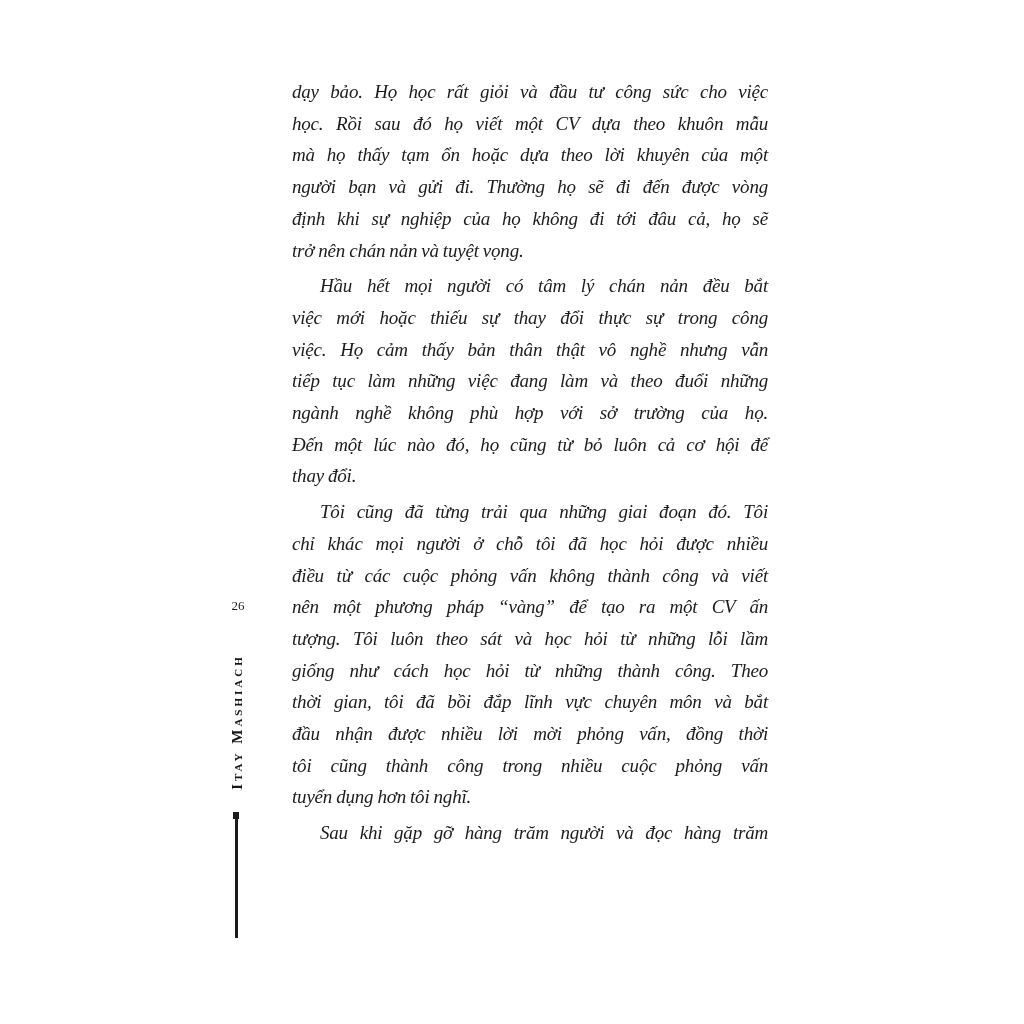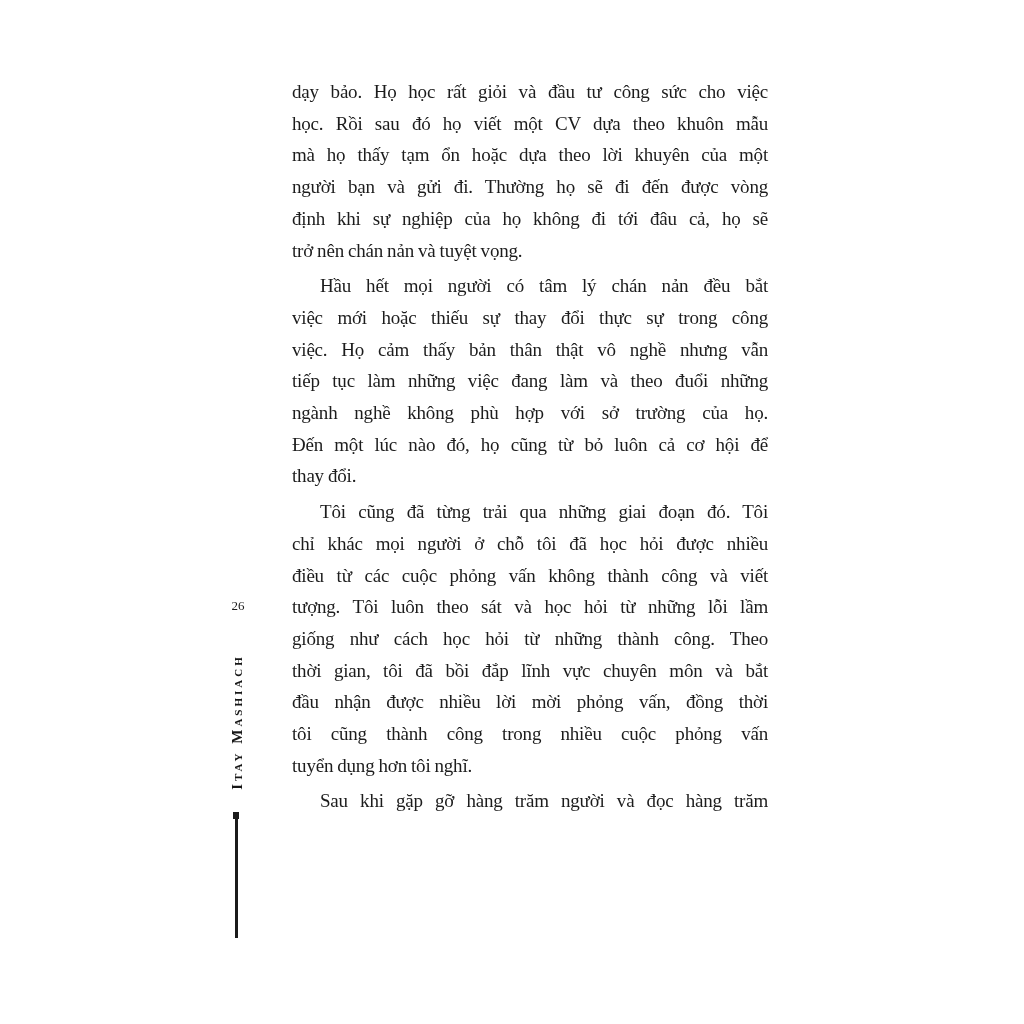--- a/index.html
+++ b/index.html
@@ -74,20 +74,21 @@
     letter-spacing: -0.2px;
     word-spacing: -0.5px;
     color: #1c1c1c;
   }
   .para { margin: 0; }
   .para + .para { margin-top: 4px; }
   .line {
     text-align: justify;
     text-align-last: justify;
     white-space: normal;
+    font-style: italic;
   }
   .line.end { text-align-last: left; }
   .line.ind { text-indent: 28px; }
 </style>
 </head>
 <body>
 
 <div class="page">
 
   <div class="page-number">26</div>
@@ -116,20 +117,21 @@
       <div class="line">tiếp tục làm những việc đang làm và theo đuổi những</div>
       <div class="line">ngành nghề không phù hợp với sở trường của họ.</div>
       <div class="line">Đến một lúc nào đó, họ cũng từ bỏ luôn cả cơ hội để</div>
       <div class="line end">thay đổi.</div>
     </div>
 
     <div class="para">
       <div class="line ind">Tôi cũng đã từng trải qua những giai đoạn đó. Tôi</div>
       <div class="line">chỉ khác mọi người ở chỗ tôi đã học hỏi được nhiều</div>
       <div class="line">điều từ các cuộc phỏng vấn không thành công và viết</div>
+      <div class="line">nên một phương pháp “vàng” để tạo ra một CV ấn</div>
       <div class="line">tượng. Tôi luôn theo sát và học hỏi từ những lỗi lầm</div>
       <div class="line">giống như cách học hỏi từ những thành công. Theo</div>
       <div class="line">thời gian, tôi đã bồi đắp lĩnh vực chuyên môn và bắt</div>
       <div class="line">đầu nhận được nhiều lời mời phỏng vấn, đồng thời</div>
       <div class="line">tôi cũng thành công trong nhiều cuộc phỏng vấn</div>
       <div class="line end">tuyển dụng hơn tôi nghĩ.</div>
     </div>
 
     <div class="para">
       <div class="line ind">Sau khi gặp gỡ hàng trăm người và đọc hàng trăm</div>

